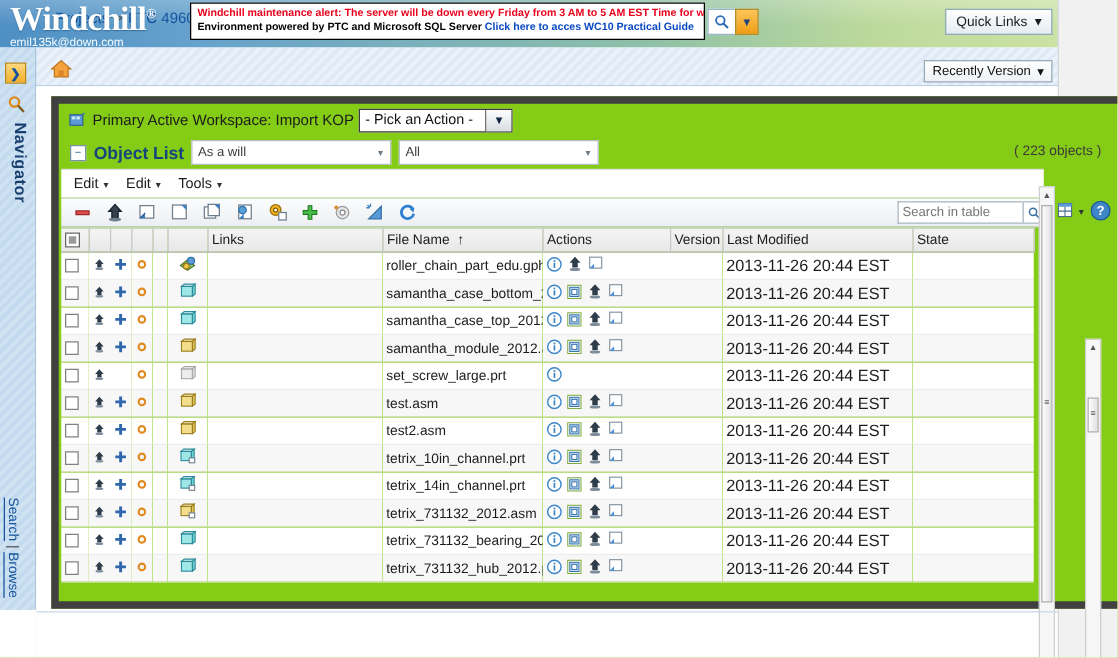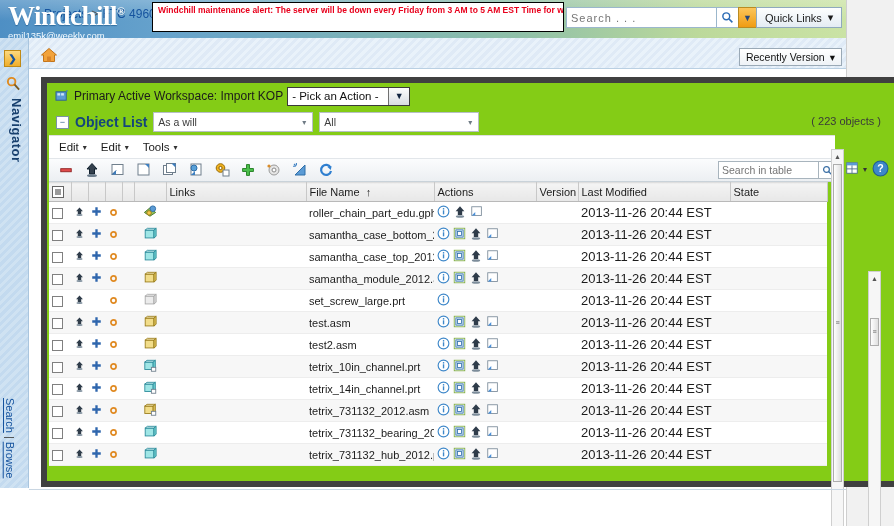--- a/index.html
+++ b/index.html
@@ -145,29 +145,29 @@
   .leftfoot{position:absolute;left:0;top:488px;width:29px;height:38px;background:#fff;}
 </style>
 </head>
 <body>
 
 <div id="app">
 
   <div class="topbar">
     <div class="brand">
       <div class="logo"><span>Windchill</span><sup>®</sup></div>
-      <div class="user">emil135k@weekly.com</div>
+      <div class="user">emil135k@down.com</div>
     </div>
 
     <div class="alert">
       <div class="l1">Windchill maintenance alert: The server will be down every Friday from 3 AM to 5 AM EST Time for weekly maintenance.</div>
+      <div class="l2"><span>Environment powered by PTC and Microsoft SQL Server </span><a href="#">Click here to acces WC10 Practical Guide</a></div>
     </div>
 
     <div class="searchwrap">
-      <input class="searchbox" type="text" placeholder="Search . . ." style="">
       <div class="srchbtn">
         <svg width="13" height="13" viewBox="0 0 16 16">
             <circle cx="6.5" cy="6.5" r="4.2" fill="none" stroke="#2c6cb5" stroke-width="1.8"></circle>
             <line x1="9.6" y1="9.6" x2="14" y2="14" stroke="#2c6cb5" stroke-width="2"></line>
           </svg>
       </div>
       <div class="srchdrop">▼</div>
     </div>
 
     <div class="qlinks">

